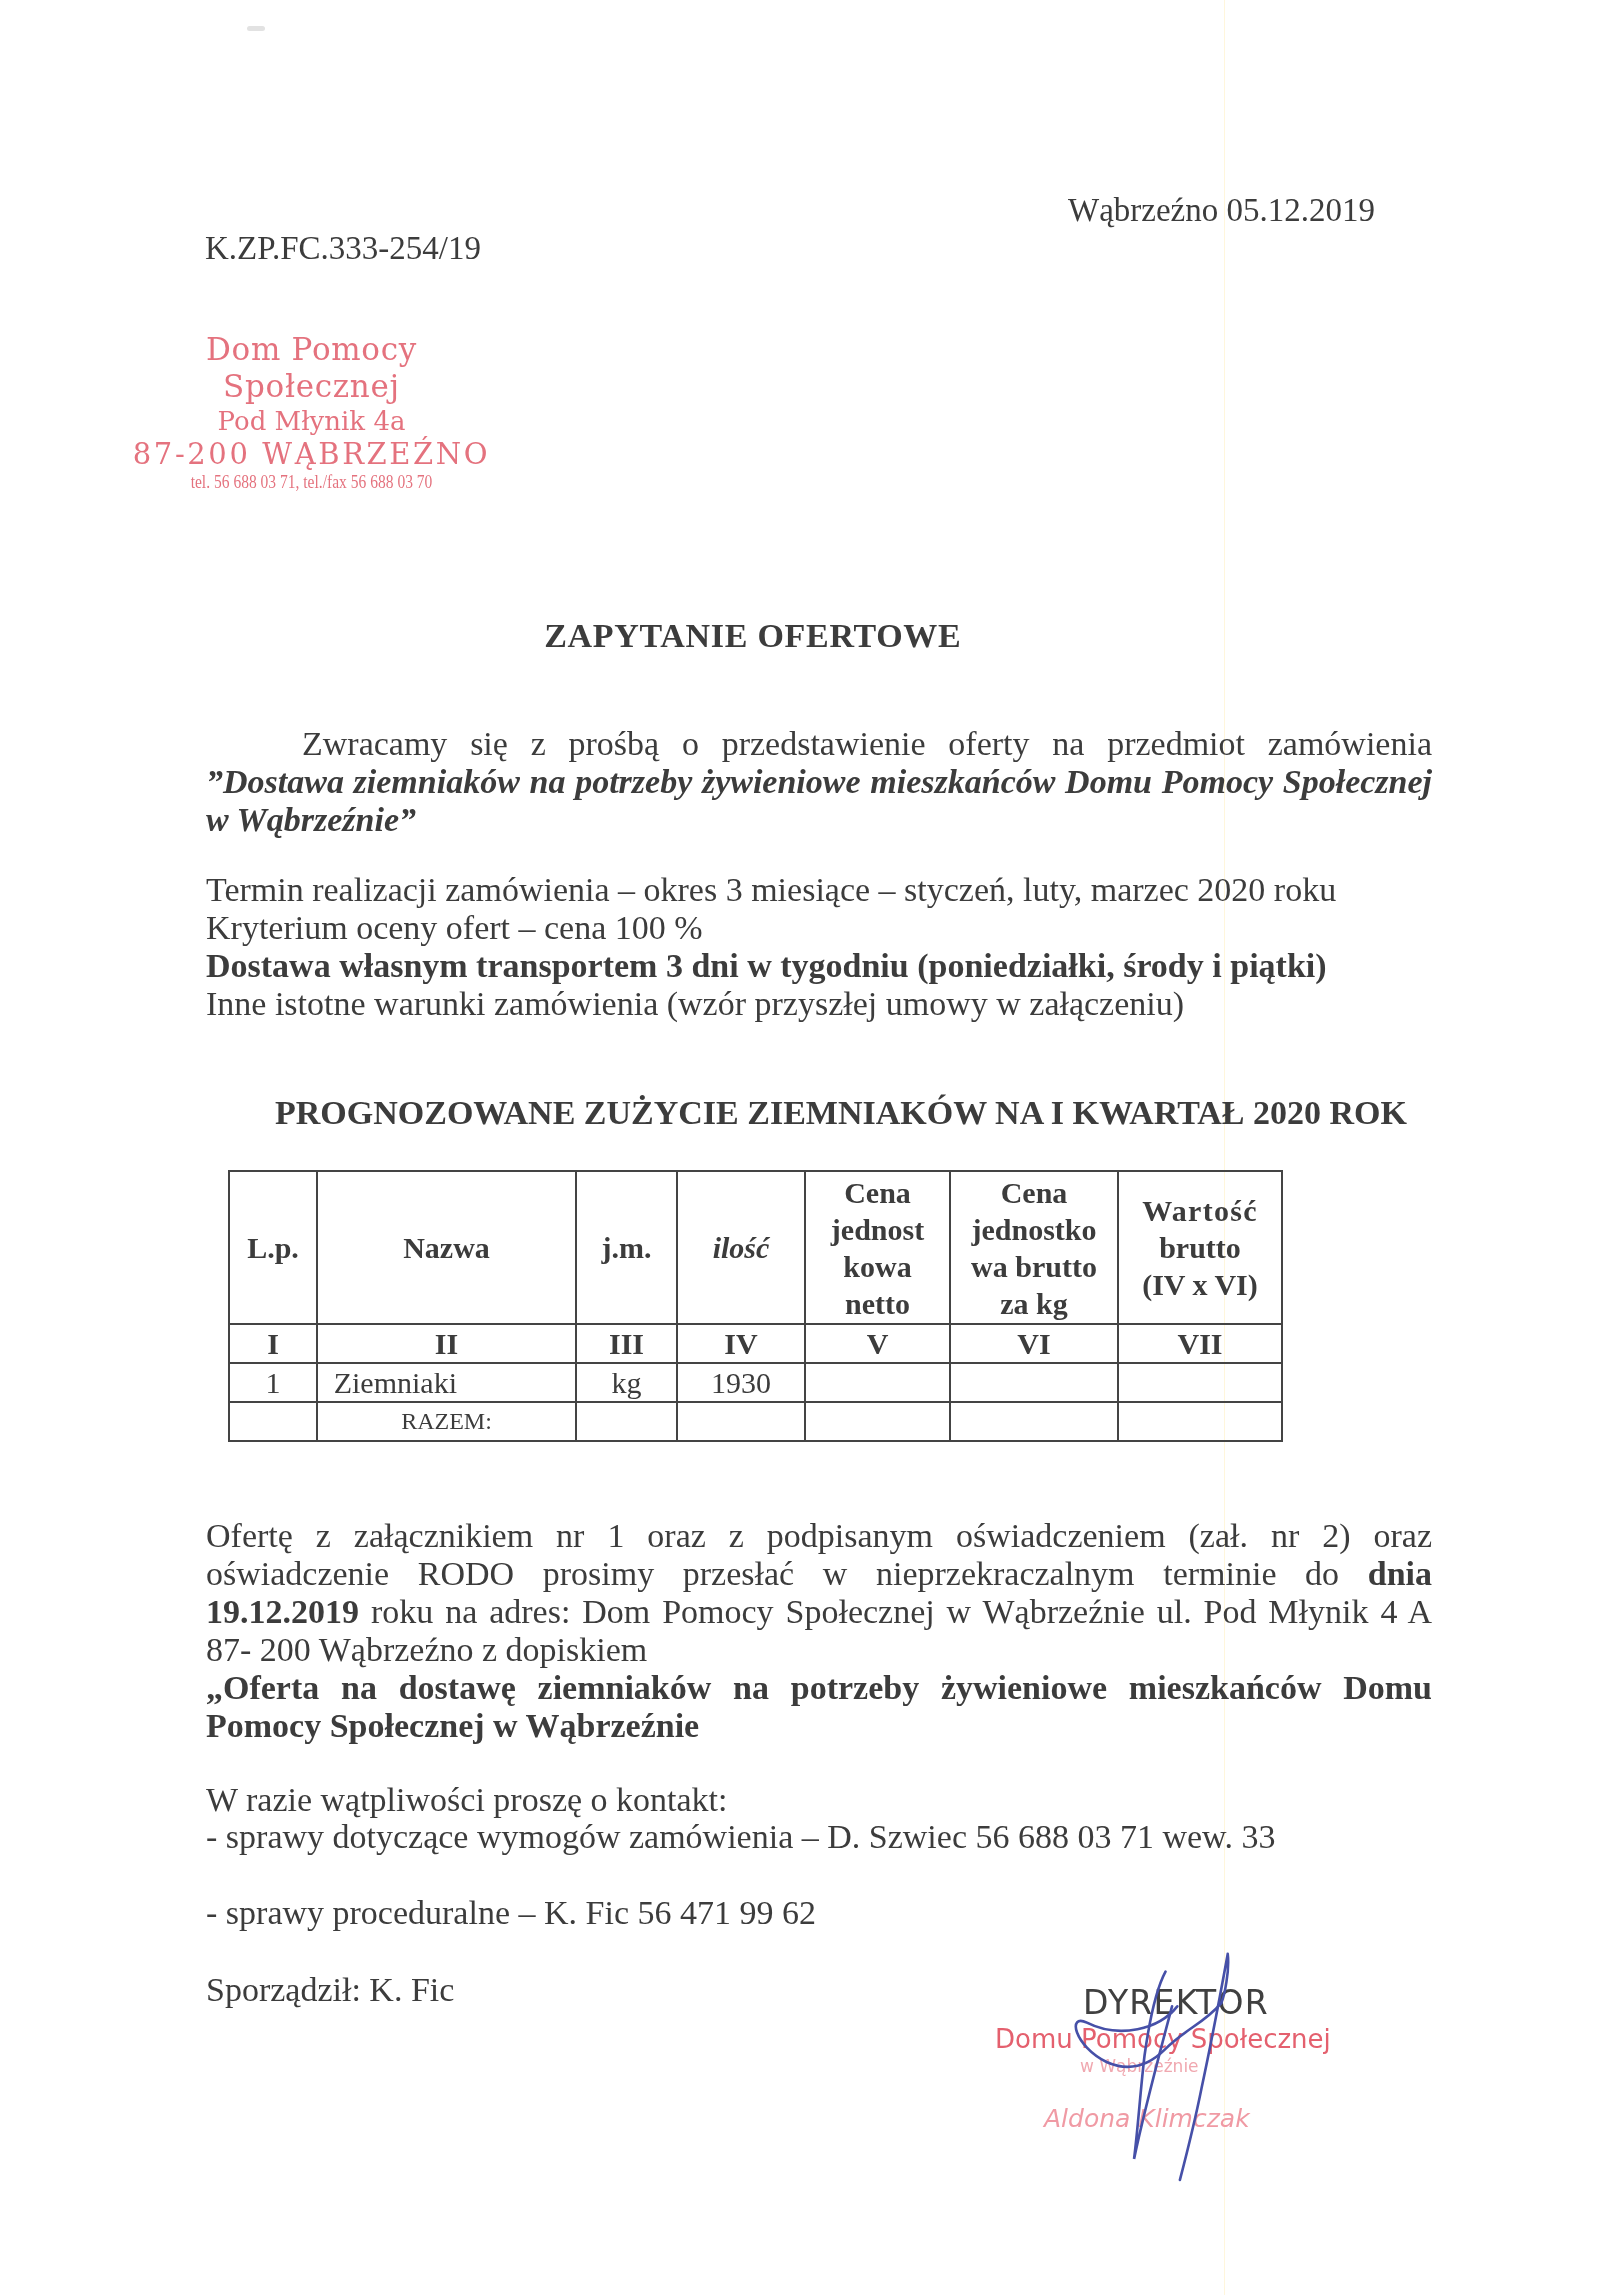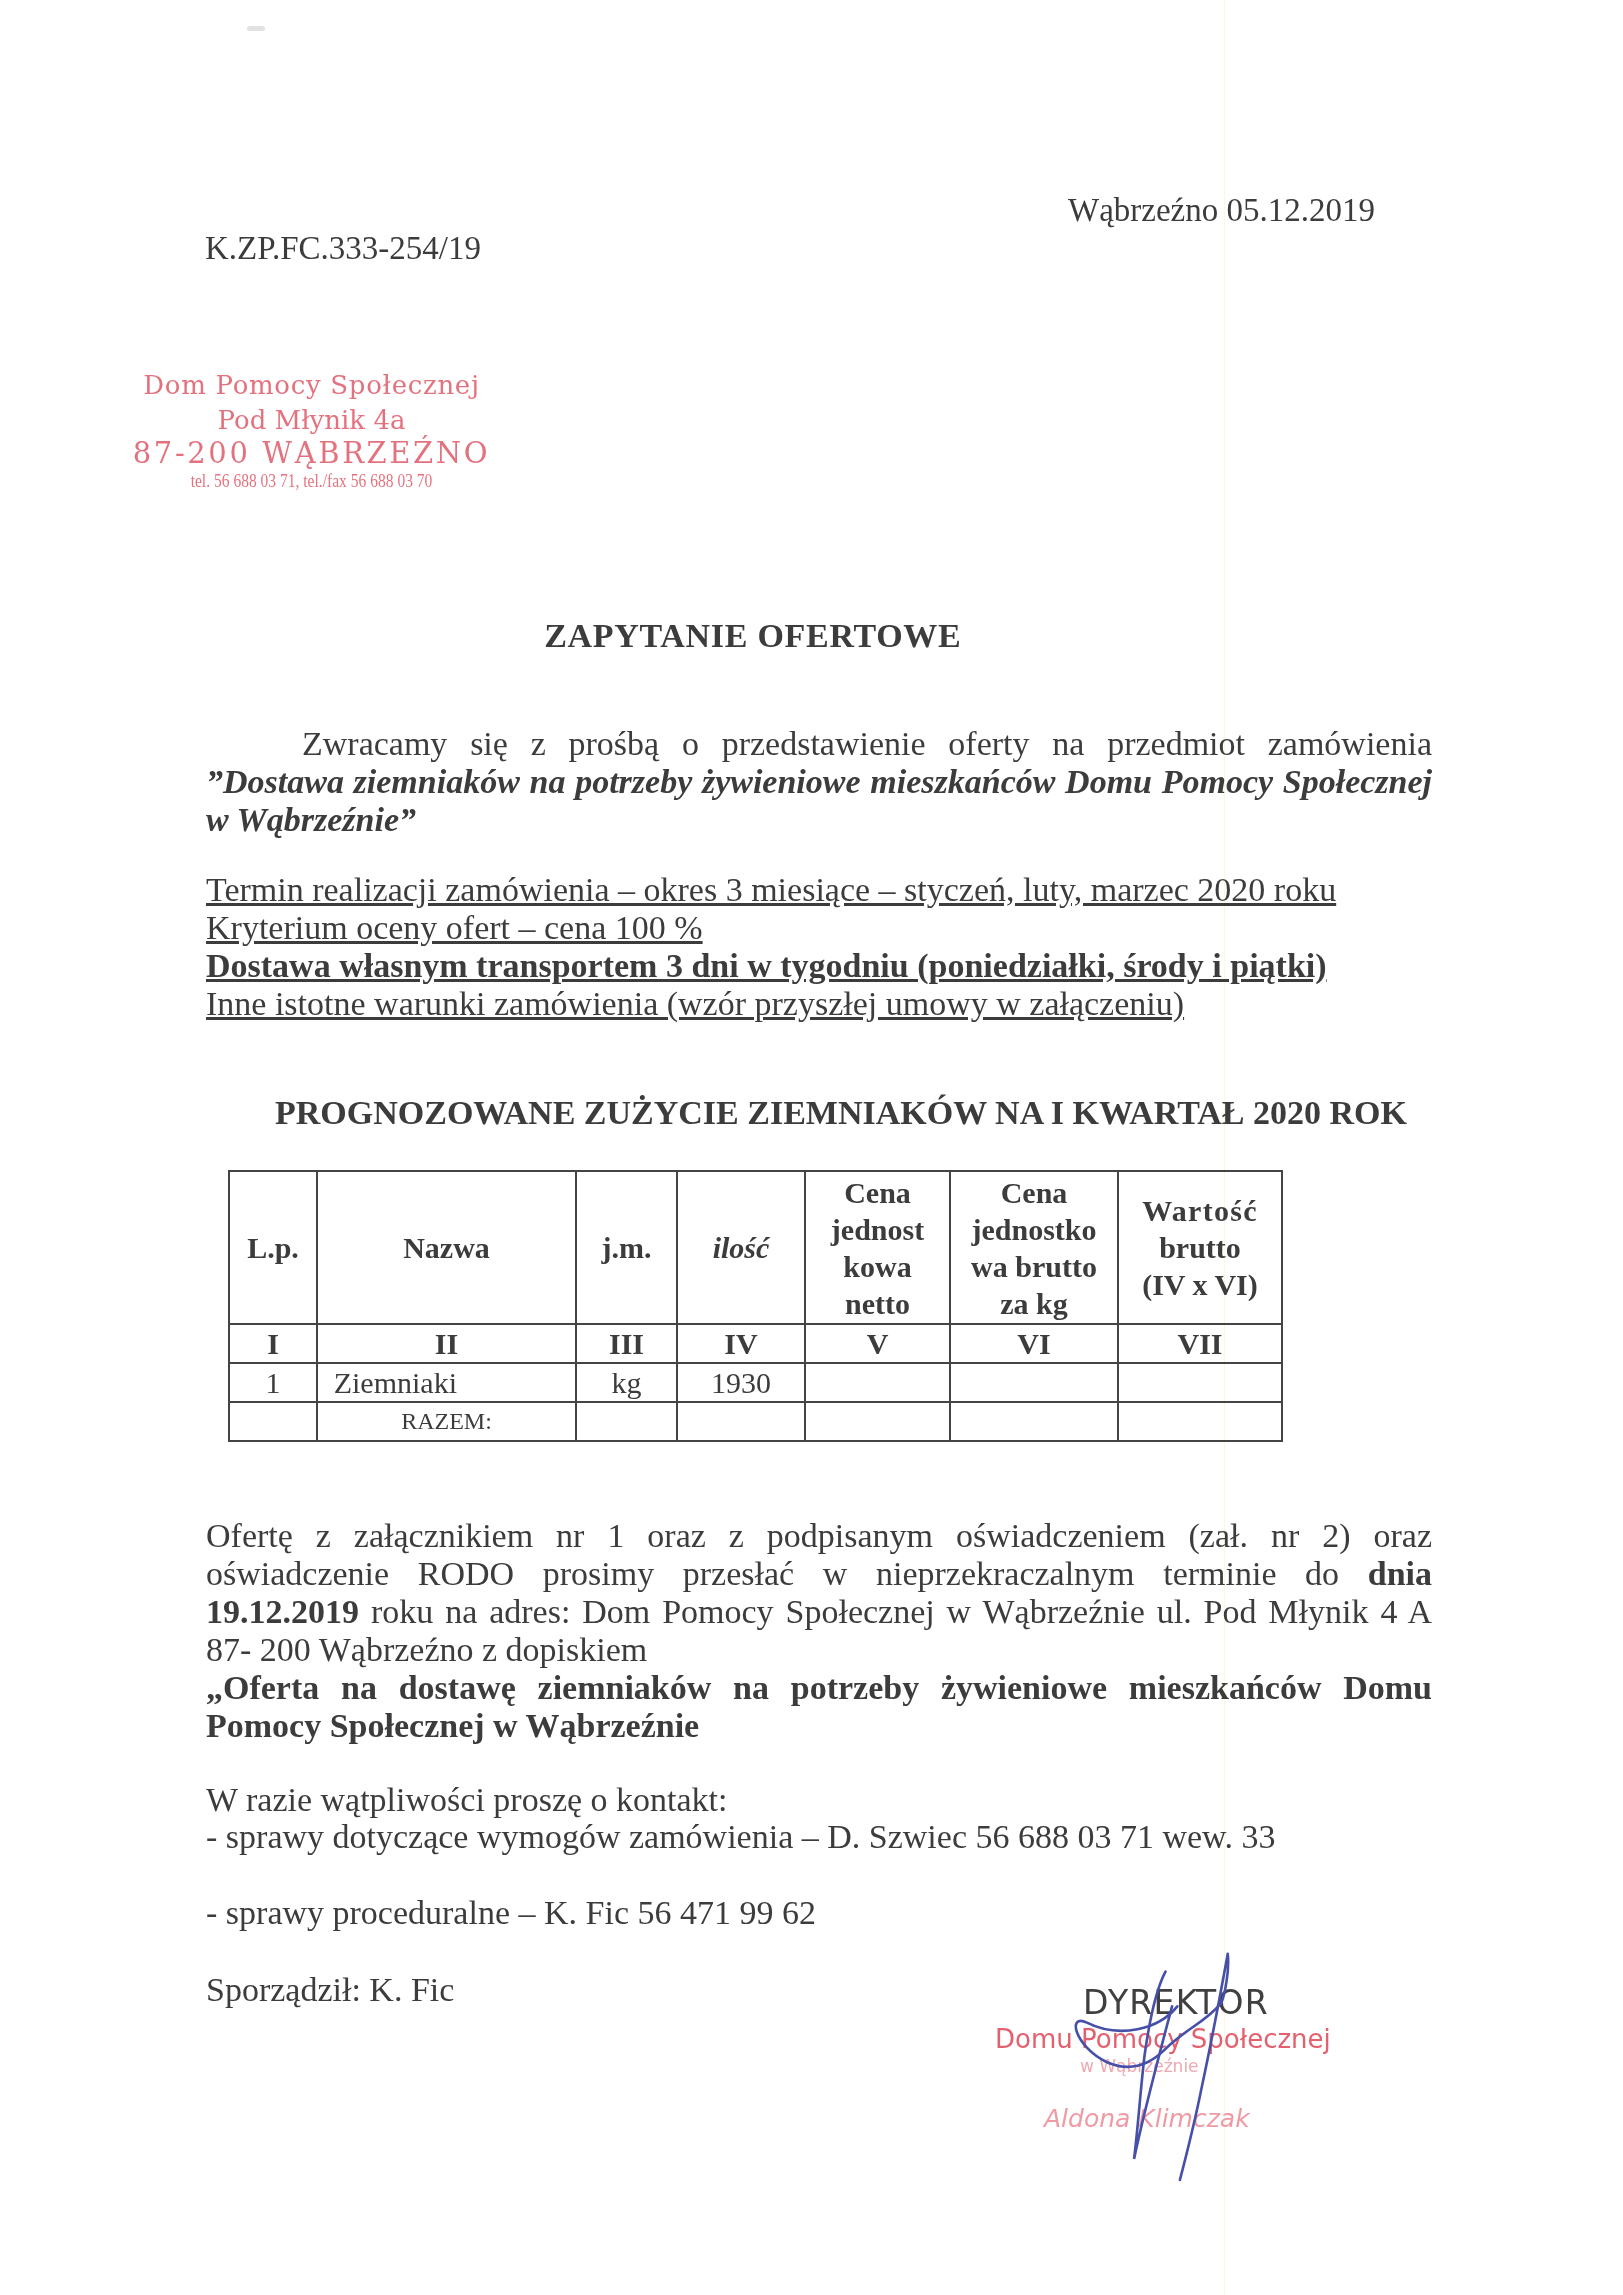--- a/index.html
+++ b/index.html
@@ -11,36 +11,36 @@
   }
   .abs { position: absolute; white-space: nowrap; }
   .speck { position: absolute; left: 247px; top: 26px; width: 18.3px; height: 5.2px; background: #d6d6d6; border-radius: 2.6px; opacity: .7; }
   .scanline { position: absolute; width: 0.7px; background: #fff6dc; }
 
   #doc-id { left: 205px; top: 232px; font-size: 33px; line-height: 1; }
   #date { left: 1068px; top: 194px; font-size: 33px; line-height: 1; }
 
   .stamp { position: absolute; color: #e05a68; font-family: "DejaVu Serif", serif; opacity: .85; }
   #stamp-sender { left: 128px; top: 331px; width: 367px; text-align: center; }
-  #stamp-sender .l1 { font-size: 26px; line-height: 37px; letter-spacing: 0.7px; margin-top: 36px; }
+  #stamp-sender .l1 { font-size: 31px; line-height: 37px; letter-spacing: 0.7px; }
   #stamp-sender .l2 { font-size: 26px; line-height: 33px; }
   #stamp-sender .l3 { font-size: 29px; line-height: 33px; letter-spacing: 2.6px; }
   #stamp-sender .l4 { font-size: 18.3px; line-height: 23.6px; font-family: "Liberation Serif", serif; transform: scaleX(.85); transform-origin: center; }
 
   #title { left: 0; width: 1486px; text-align: center; top: 619px; font-size: 34px; font-weight: bold; line-height: 1; letter-spacing: 0.7px; }
   .title-inner { display: inline-block; transform: translateX(9.8px); }
 
   .para { position: absolute; left: 206px; width: 1226px; font-size: 34px; line-height: 38px; white-space: normal; }
   .para p { margin: 0; }
   .just { text-align: justify; text-align-last: auto; }
   .indent { text-indent: 96px; }
   .bold { font-weight: bold; }
 
   #intro { top: 725px; }
-  #terms { top: 871px; text-decoration: underline; }
+  #terms { top: 871px; }
 
   #table-heading { left: 275px; top: 1096px; font-size: 34px; font-weight: bold; line-height: 1; }
 
   #items-table {
     position: absolute; left: 228px; top: 1170px;
     border-collapse: collapse; font-size: 30px; color: #3c3c3c;
   }
   #items-table td, #items-table th {
     border: 2px solid #444; padding: 0; text-align: center; vertical-align: middle;
   }

